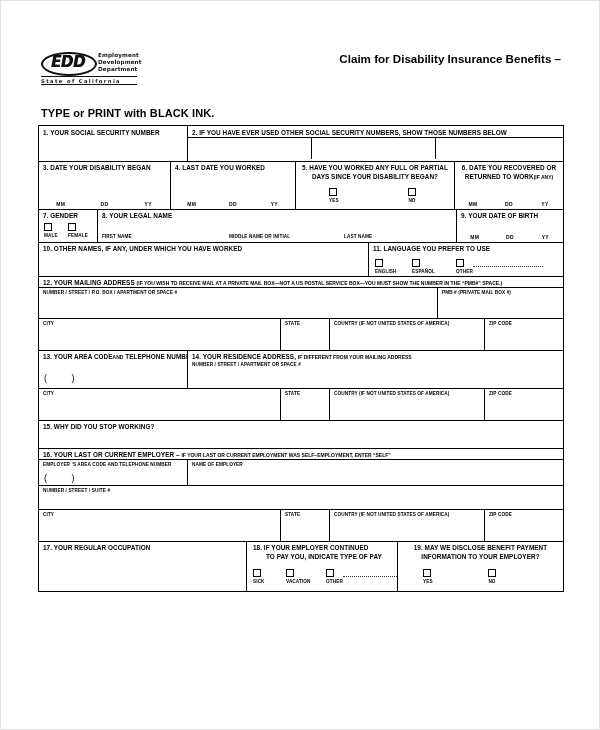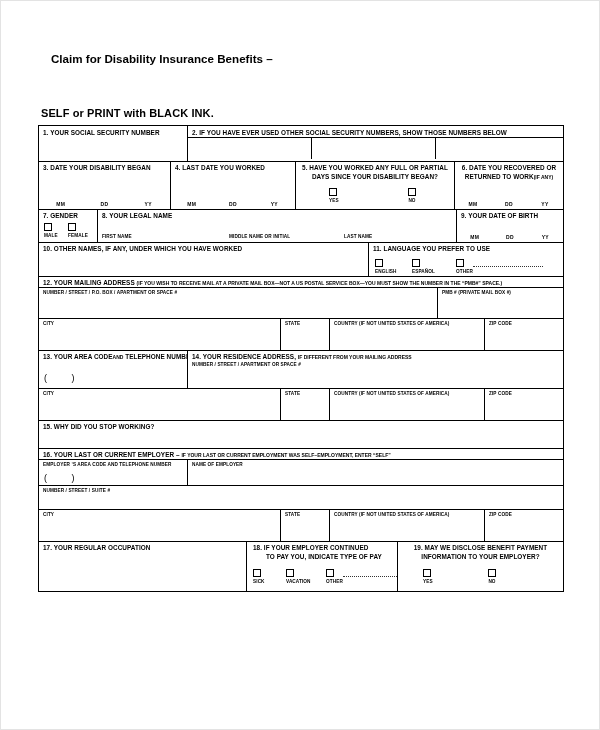--- a/index.html
+++ b/index.html
@@ -99,20 +99,21 @@
     padding-left: 10px;
     padding-top: 1px;
   }
   .title-line {
     font-family: "Liberation Sans", sans-serif;
     font-weight: bold;
     font-size: 11.6px;
     line-height: 17px;
     color: #000;
     white-space: nowrap;
+    text-align: right;
   }
   .title-line.second { padding-left: 9px; }
 
   .type-print {
     position: absolute;
     left: 40px;
     top: 106px;
     font-weight: bold;
     font-size: 11px;
     letter-spacing: 0.1px;
@@ -231,26 +232,40 @@
     letter-spacing: 11px;
   }
   .fillcell { flex: 1; }
 </style>
 </head>
 <body>
 
 <div id="page">
 
   <div class="header">
+    <div class="logo-block">
+      <div class="logo-row">
+        <div class="edd-mark">
+          <div class="edd-ellipse"></div>
+          <div class="edd-text">EDD</div>
+        </div>
+        <div class="edd-words">
+          <div>Employment</div>
+          <div>Development</div>
+          <div>Department</div>
+        </div>
+      </div>
+      <div class="edd-state">State of California</div>
+    </div>
     <div class="title-block">
       <div class="title-line">Claim for Disability Insurance Benefits –</div>
     </div>
   </div>
 
-  <div class="type-print">SELF or PRINT with BLACK INK.</div>
+  <div class="type-print">TYPE or PRINT with BLACK INK.</div>
 
   <div id="form">
 
     <div class="band">
       <div class="cell hard" style="width:149px;">
         <div class="lbl">1. YOUR SOCIAL SECURITY NUMBER</div>
         <div style="height:24px;"></div>
       </div>
       <div class="cell fillcell">
         <div class="subrow" style="height:12px;">

